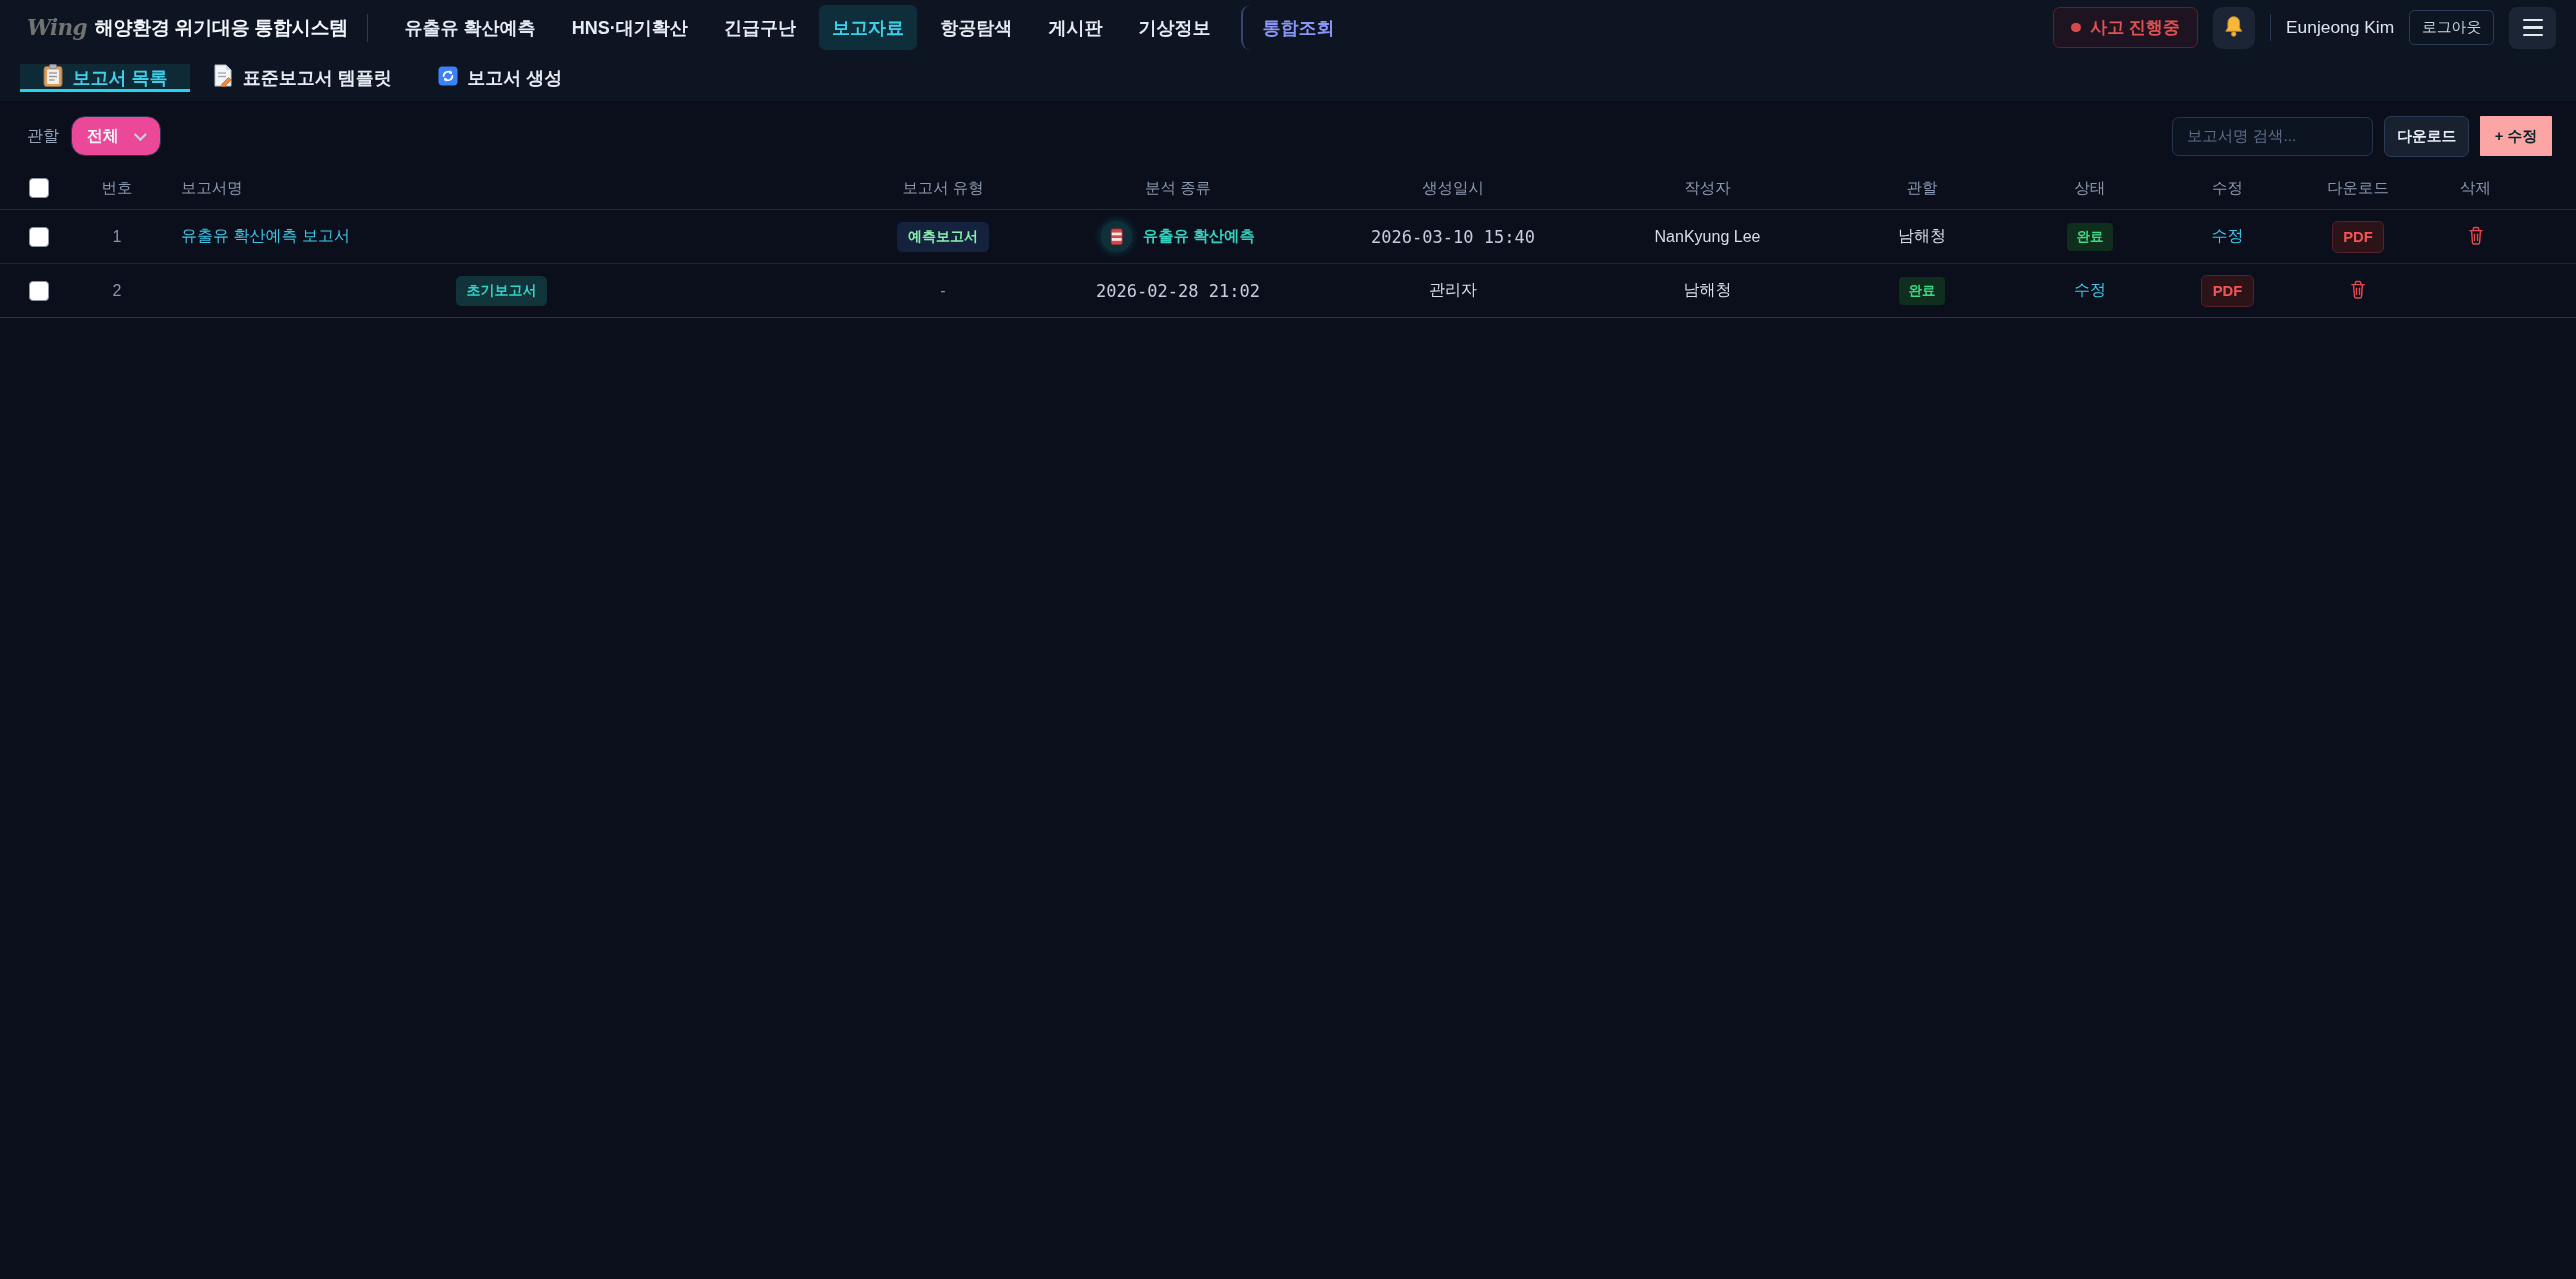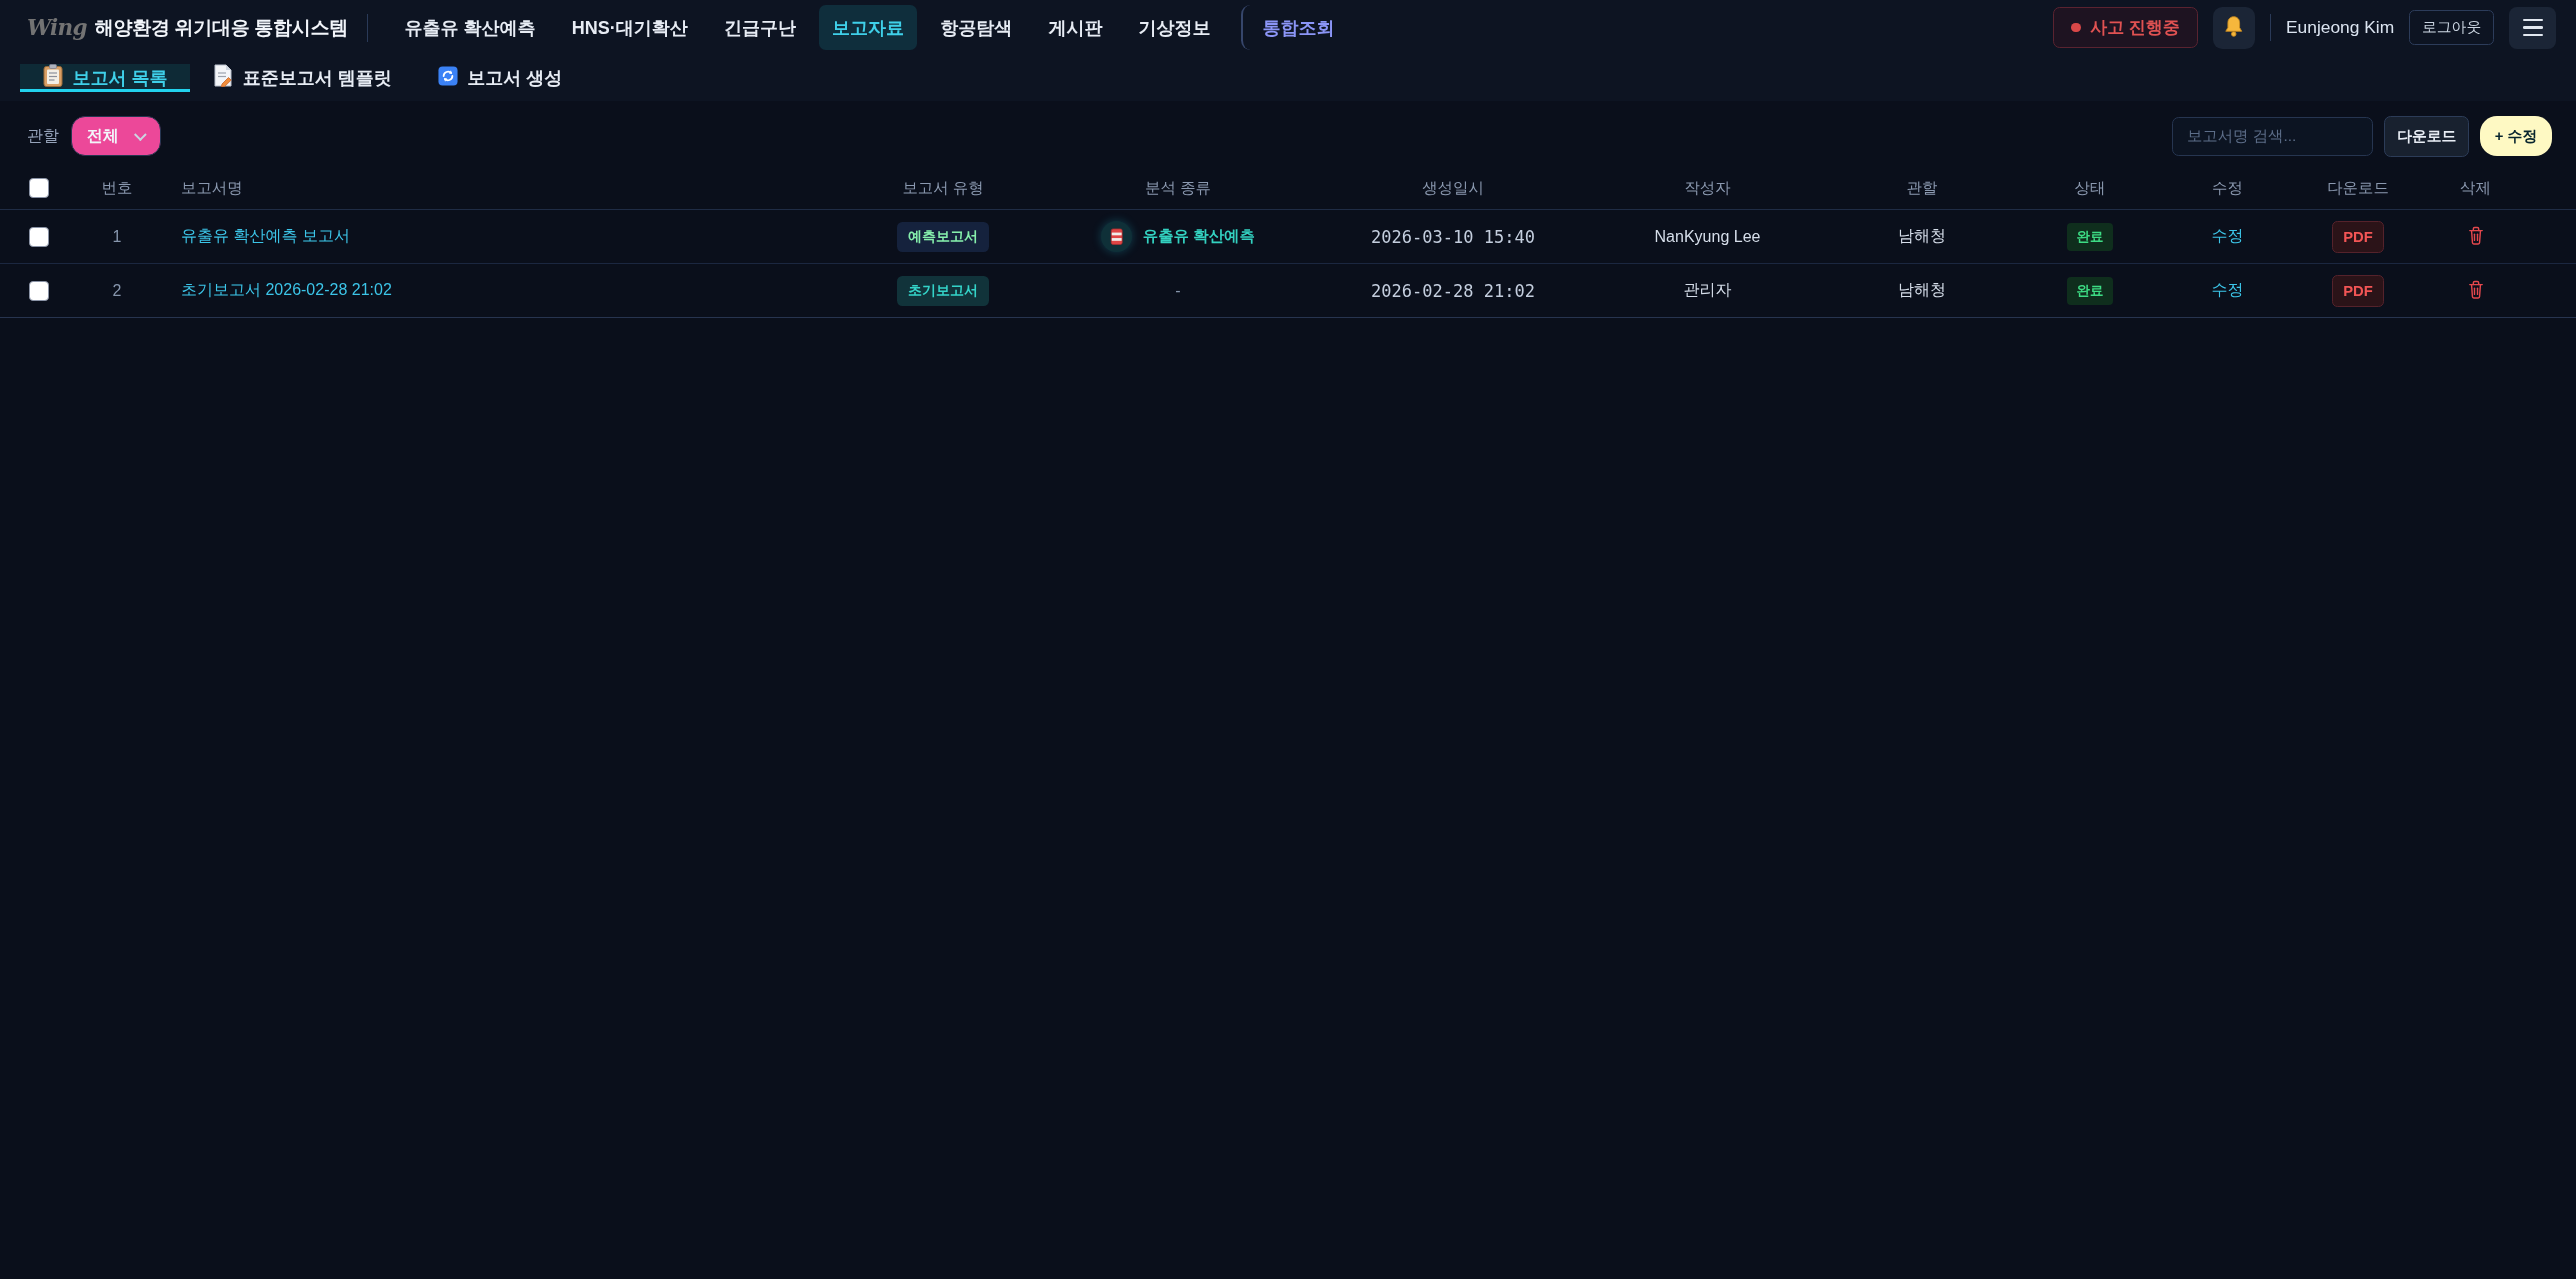--- a/index.html
+++ b/index.html
@@ -77,21 +77,21 @@
     color:#e2e8f0; font-size:15.4px; padding:0 13.4px;
     font-family:"Liberation Sans", sans-serif;
   }
   .search-input::placeholder { color:#5c6d88; }
   .btn-secondary {
     background:#18212f; border:0.7px solid #2c3c58; border-radius:6.7px;
     color:#e7ecf4; font-size:14.8px; font-weight:bold; padding:10px 12px; cursor:pointer;
     font-family:"Liberation Sans", sans-serif; white-space:nowrap;
   }
   .btn-primary {
-    background:#fef9c3; border:none; border-radius:17px;
+    background:#fca5a5; border:none; border-radius:1px;
     color:#07242e; font-size:14.8px; font-weight:bold; padding:10.7px 14.8px; cursor:pointer;
     font-family:"Liberation Sans", sans-serif; white-space:nowrap;
   }
 
   
   .table { width:100%; }
   .trow {
     display:grid;
     grid-template-columns:60px 74px 1fr 188px 282px 268px 241px 188px 148px 127px 134px 101px;
     align-items:center;
@@ -282,21 +282,20 @@
         </span>
       </button>
     </div>
   </div>
 
   <div class="trow tbody-row">
     <div class="cell">
         <input type="checkbox" style="">
       </div>
     <div class="cell row-no">2</div>
-    <div class="cell left"><a class="name-link">초기보고서 2026-02-28 21:02</a></div>
     <div class="cell"><span class="badge badge-teal">초기보고서</span></div>
     <div class="cell"><span class="analysis-empty">-</span></div>
     <div class="cell cell-date">2026-02-28 21:02</div>
     <div class="cell cell-text">관리자</div>
     <div class="cell cell-text">남해청</div>
     <div class="cell"><span class="status-badge">완료</span></div>
     <div class="cell"><span class="edit-link">수정</span></div>
     <div class="cell"><button class="pdf-btn">PDF</button></div>
     <div class="cell">
       <button class="trash-btn">

